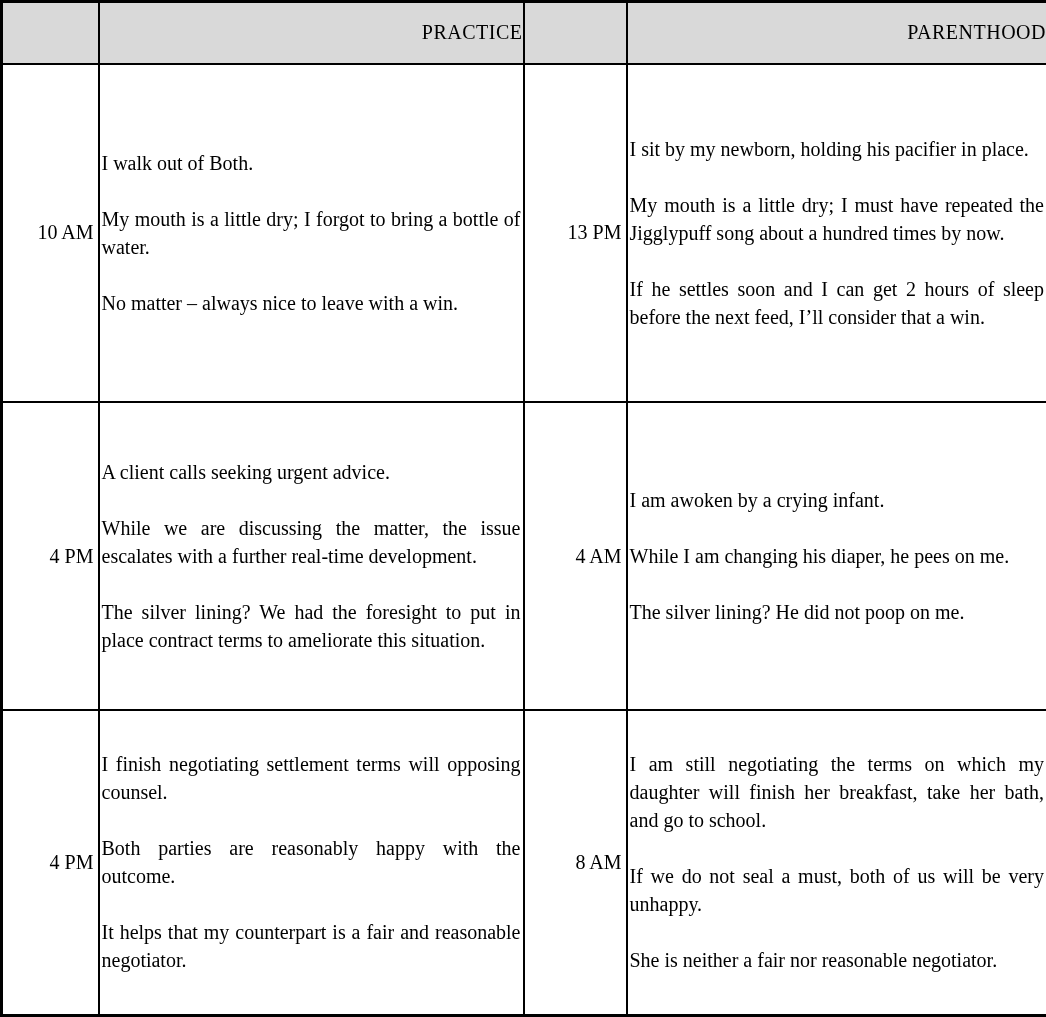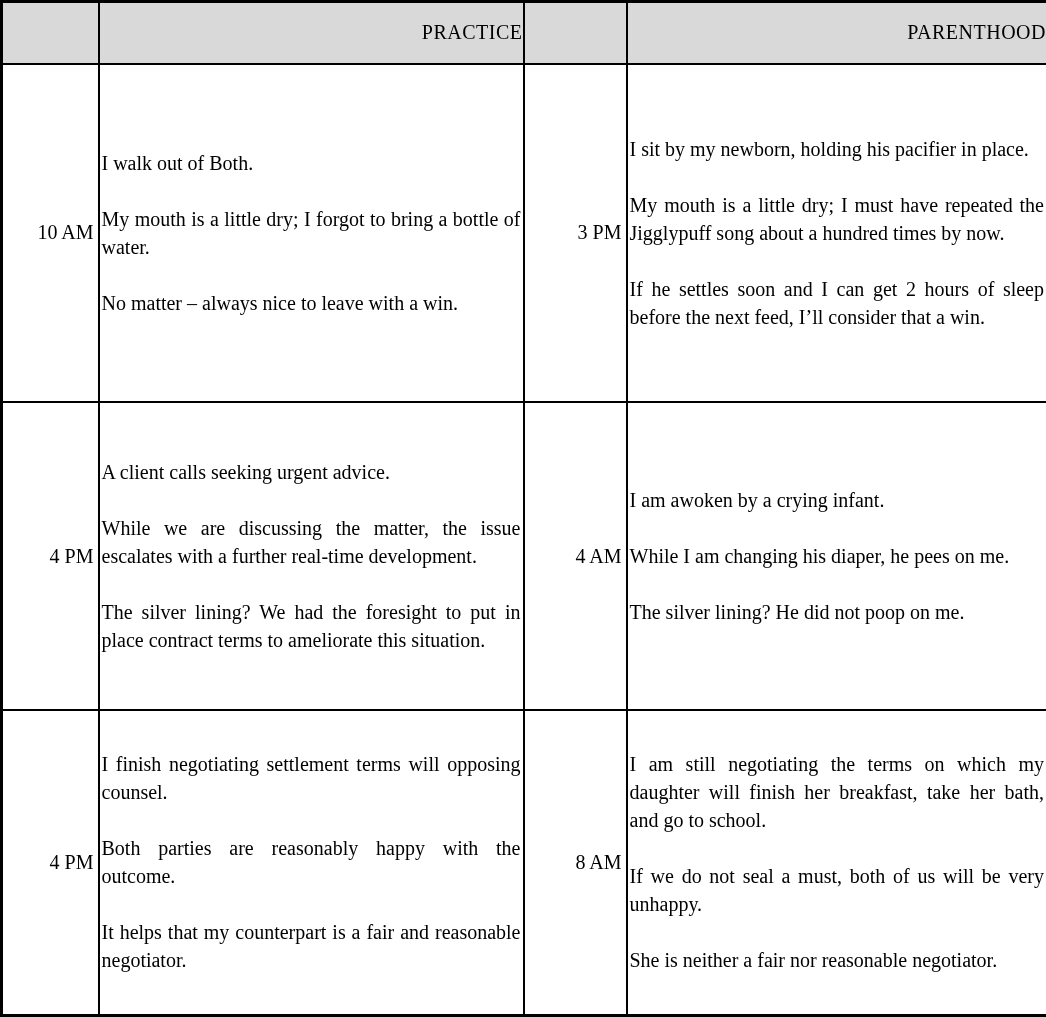--- a/index.html
+++ b/index.html
@@ -75,21 +75,21 @@
     </tr>
   </thead>
   <tbody>
     <tr class="row-1">
       <td class="time-cell">10 AM</td>
       <td class="text-cell">
         <p>I walk out of Both.</p>
         <p>My mouth is a little dry; I forgot to bring a bottle of water.</p>
         <p>No matter – always nice to leave with a win.</p>
       </td>
-      <td class="time-cell">3 PM</td>
+      <td class="time-cell">13 PM</td>
       <td class="text-cell">
         <p>I sit by my newborn, holding his pacifier in place.</p>
         <p>My mouth is a little dry; I must have repeated the Jigglypuff song about a hundred times by now.</p>
         <p>If he settles soon and I can get 2 hours of sleep before the next feed, I’ll consider that a win.</p>
       </td>
     </tr>
     <tr class="row-2">
       <td class="time-cell">4 PM</td>
       <td class="text-cell">
         <p>A client calls seeking urgent advice.</p>

